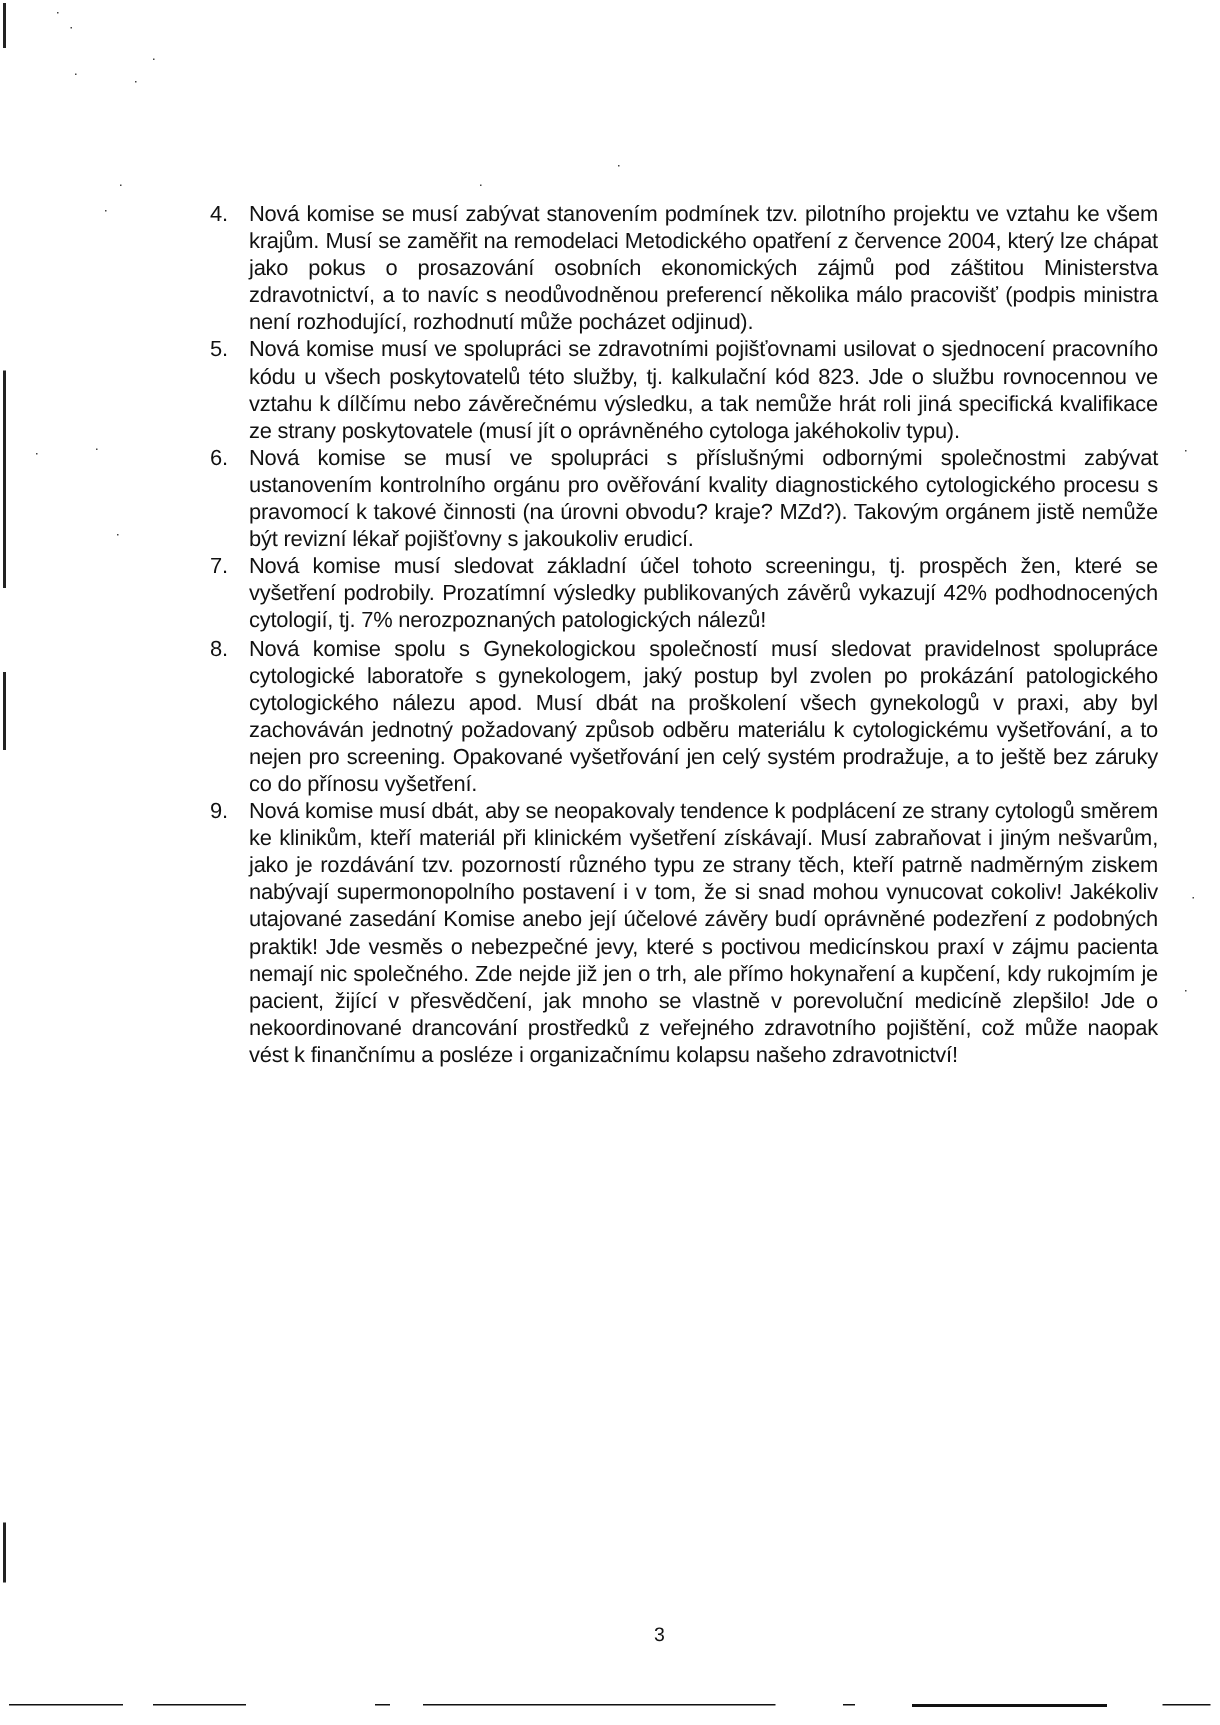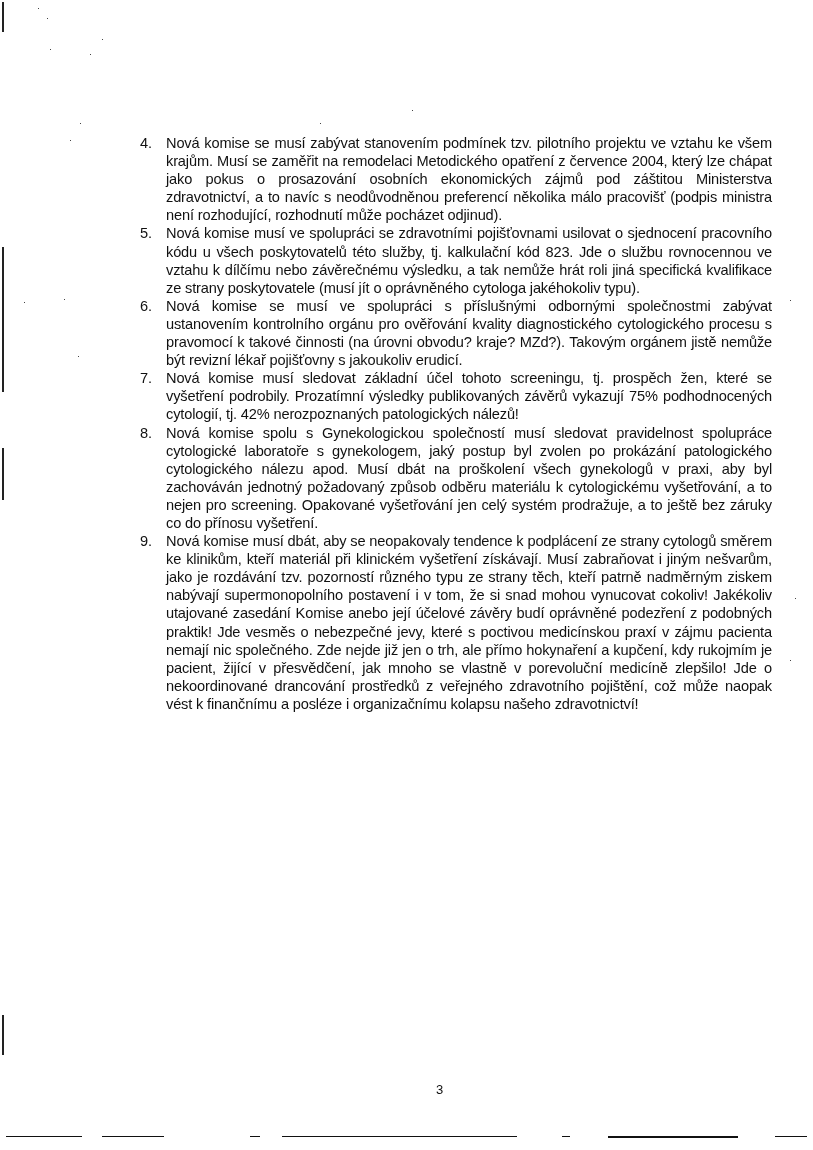--- a/index.html
+++ b/index.html
@@ -52,21 +52,21 @@
       <li class="item">
         <span class="num">5.</span>
         <span>Nová komise musí ve spolupráci se zdravotními pojišťovnami usilovat o sjednocení pracovního kódu u všech poskytovatelů této služby, tj. kalkulační kód 823. Jde o službu rovnocennou ve vztahu k dílčímu nebo závěrečnému výsledku, a tak nemůže hrát roli jiná specifická kvalifikace ze strany poskytovatele (musí jít o oprávněného cytologa jakéhokoliv typu).</span>
       </li>
       <li class="item">
         <span class="num">6.</span>
         <span>Nová komise se musí ve spolupráci s příslušnými odbornými společnostmi zabývat ustanovením kontrolního orgánu pro ověřování kvality diagnostického cytologického procesu s pravomocí k takové činnosti (na úrovni obvodu? kraje? MZd?). Takovým orgánem jistě nemůže být revizní lékař pojišťovny s jakoukoliv erudicí.</span>
       </li>
       <li class="item">
         <span class="num">7.</span>
-        <span>Nová komise musí sledovat základní účel tohoto screeningu, tj. prospěch žen, které se vyšetření podrobily. Prozatímní výsledky publikovaných závěrů vykazují 75% podhodnocených cytologií, tj. 42% nerozpoznaných patologických nálezů!</span>
+        <span>Nová komise musí sledovat základní účel tohoto screeningu, tj. prospěch žen, které se vyšetření podrobily. Prozatímní výsledky publikovaných závěrů vykazují 42% podhodnocených cytologií, tj. 7% nerozpoznaných patologických nálezů!</span>
       </li>
       <li class="item">
         <span class="num">8.</span>
         <span>Nová komise spolu s Gynekologickou společností musí sledovat pravidelnost spolupráce cytologické laboratoře s gynekologem, jaký postup byl zvolen po prokázání patologického cytologického nálezu apod. Musí dbát na proškolení všech gynekologů v praxi, aby byl zachováván jednotný požadovaný způsob odběru materiálu k cytologickému vyšetřování, a to nejen pro screening. Opakované vyšetřování jen celý systém prodražuje, a to ještě bez záruky co do přínosu vyšetření.</span>
       </li>
       <li class="item">
         <span class="num">9.</span>
         <span>Nová komise musí dbát, aby se neopakovaly tendence k podplácení ze strany cytologů směrem ke klinikům, kteří materiál při klinickém vyšetření získávají. Musí zabraňovat i jiným nešvarům, jako je rozdávání tzv. pozorností různého typu ze strany těch, kteří patrně nadměrným ziskem nabývají supermonopolního postavení i v tom, že si snad mohou vynucovat cokoliv! Jakékoliv utajované zasedání Komise anebo její účelové závěry budí oprávněné podezření z podobných praktik! Jde vesměs o nebezpečné jevy, které s poctivou medicínskou praxí v zájmu pacienta nemají nic společného. Zde nejde již jen o trh, ale přímo hokynaření a kupčení, kdy rukojmím je pacient, žijící v přesvědčení, jak mnoho se vlastně v porevoluční medicíně zlepšilo! Jde o nekoordinované drancování prostředků z veřejného zdravotního pojištění, což může naopak vést k finančnímu a posléze i organizačnímu kolapsu našeho zdravotnictví!</span>
       </li>
     </ol>

